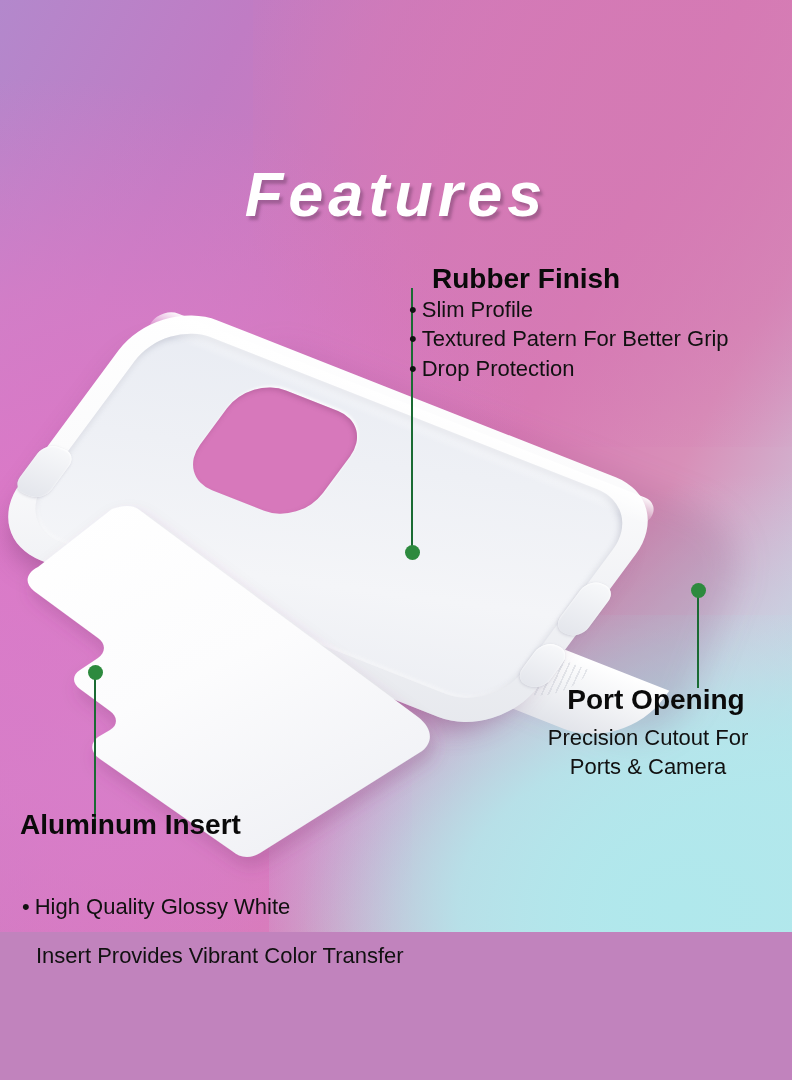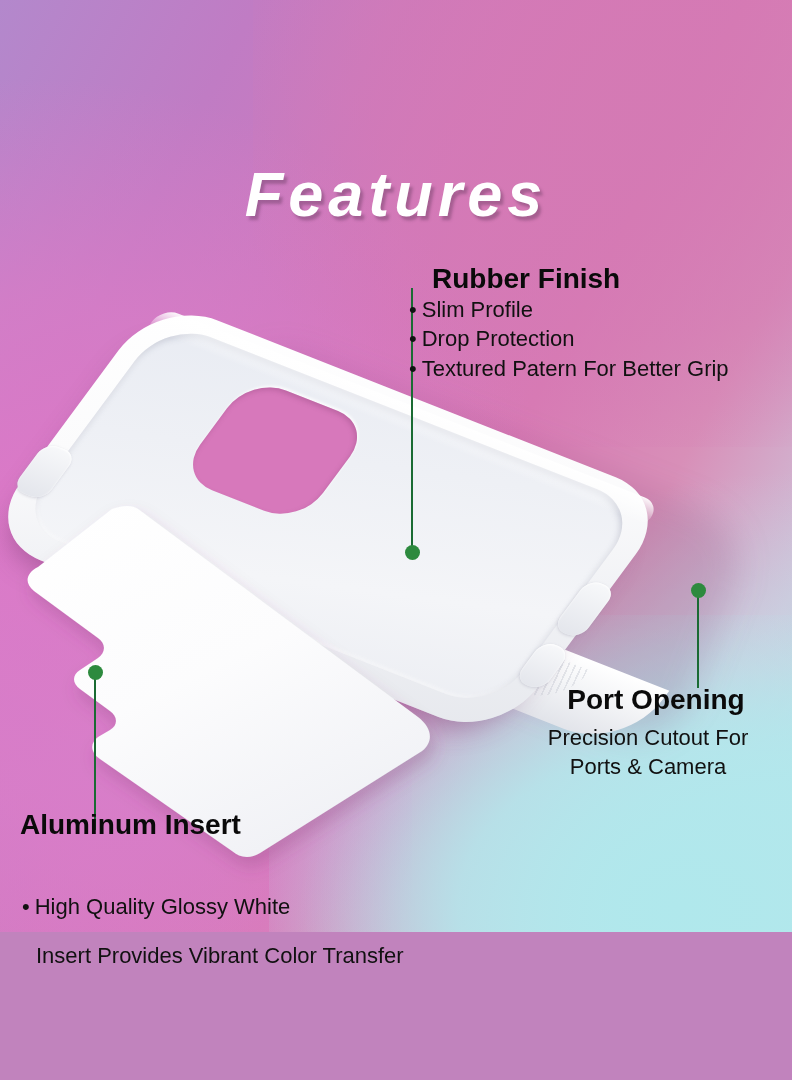--- a/index.html
+++ b/index.html
@@ -268,22 +268,22 @@
     <div class="leader-dot" style="left:88px; top:665px;"></div>
   </div>
 
   <div class="bottom-band"></div>
 
   <div class="title">Features</div>
 
   <div class="callout-head co-rubber-head">Rubber Finish</div>
   <ul class="callout-body co-rubber-list">
     <li>Slim Profile</li>
+    <li>Textured Patern For Better Grip</li>
     <li>Drop Protection</li>
-    <li>Textured Patern For Better Grip</li>
   </ul>
 
   <div class="callout-head co-port-head">Port Opening</div>
   <div class="callout-body co-port-body">
     <div>Precision Cutout For</div>
     <div>Ports &amp; Camera</div>
   </div>
 
   <div class="callout-head co-alum-head">Aluminum Insert</div>
   <ul class="callout-body co-alum-body">

